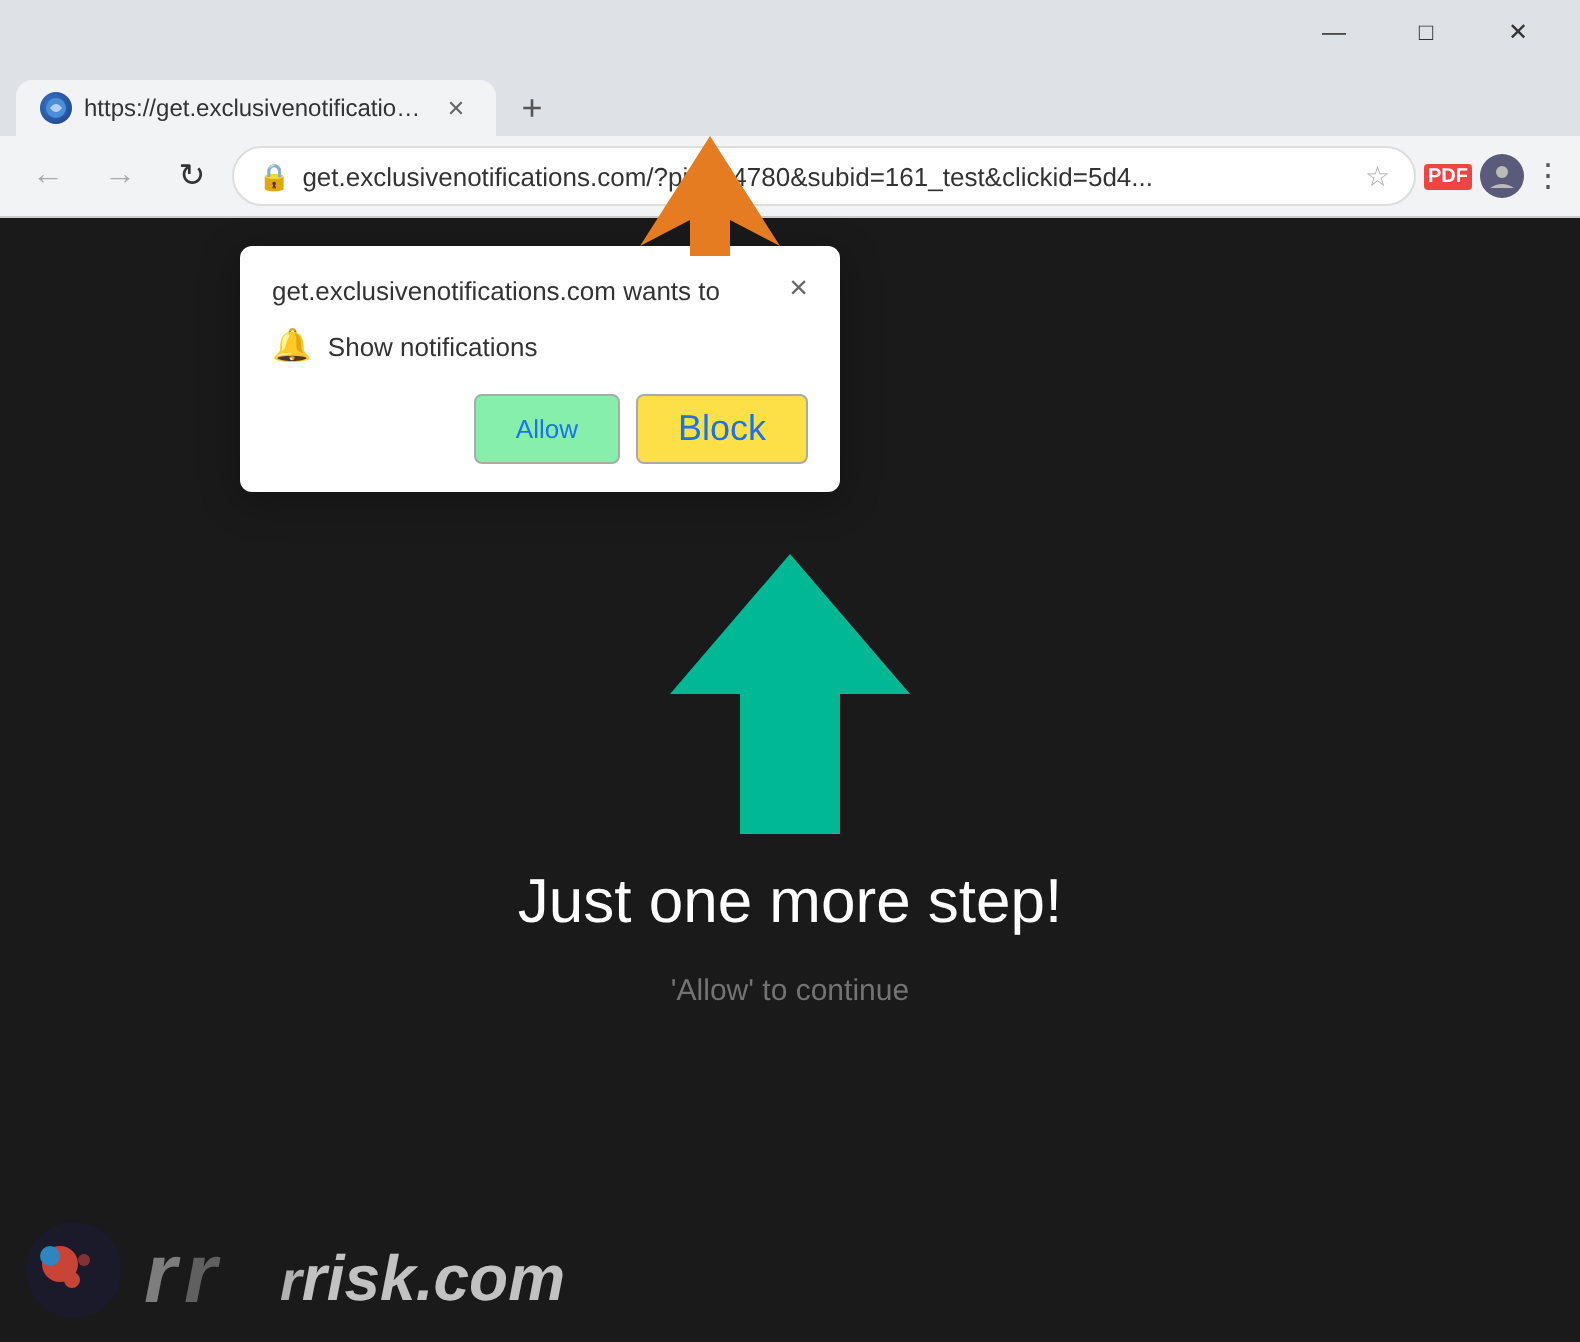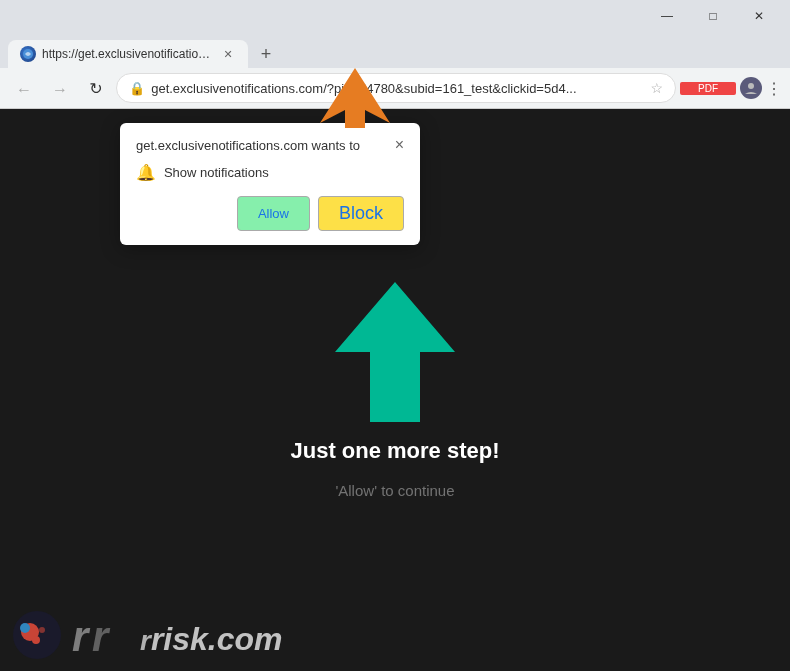--- a/index.html
+++ b/index.html
@@ -140,22 +140,22 @@
       height: 30px;
       gap: 6px;
     }
     .lock-icon { font-size: 13px; color: #555; }
     .address-text { font-size: 13px; color: #333; flex: 1; overflow: hidden; white-space: nowrap; text-overflow: ellipsis; }
     .star-icon { font-size: 14px; color: #aaa; cursor: pointer; }
     .pdf-badge {
       background: #ef4444;
       color: #fff;
       font-size: 10px;
-      font-weight: normal;
-      padding: 1px 18px;
+      font-weight: bold;
+      padding: 1px 2px;
       border-radius: 2px;
     }
     .avatar-icon {
       width: 22px; height: 22px;
       border-radius: 50%;
       background: #5a5a7a;
       display: flex; align-items: center; justify-content: center;
       color: #fff; font-size: 12px;
     }
     .menu-btn {
@@ -171,22 +171,22 @@
       background: #1a1a1a;
       display: flex;
       flex-direction: column;
       align-items: center;
       justify-content: center;
       position: relative;
     }
 
     .page-heading {
       color: #fff;
-      font-size: 22px;
-      font-weight: bold;
+      font-size: 31px;
+      font-weight: normal;
       margin-top: 16px;
     }
     .page-subtext {
       color: #737373;
       font-size: 15px;
       margin-top: 18px;
     }
 
     
     .watermark {

